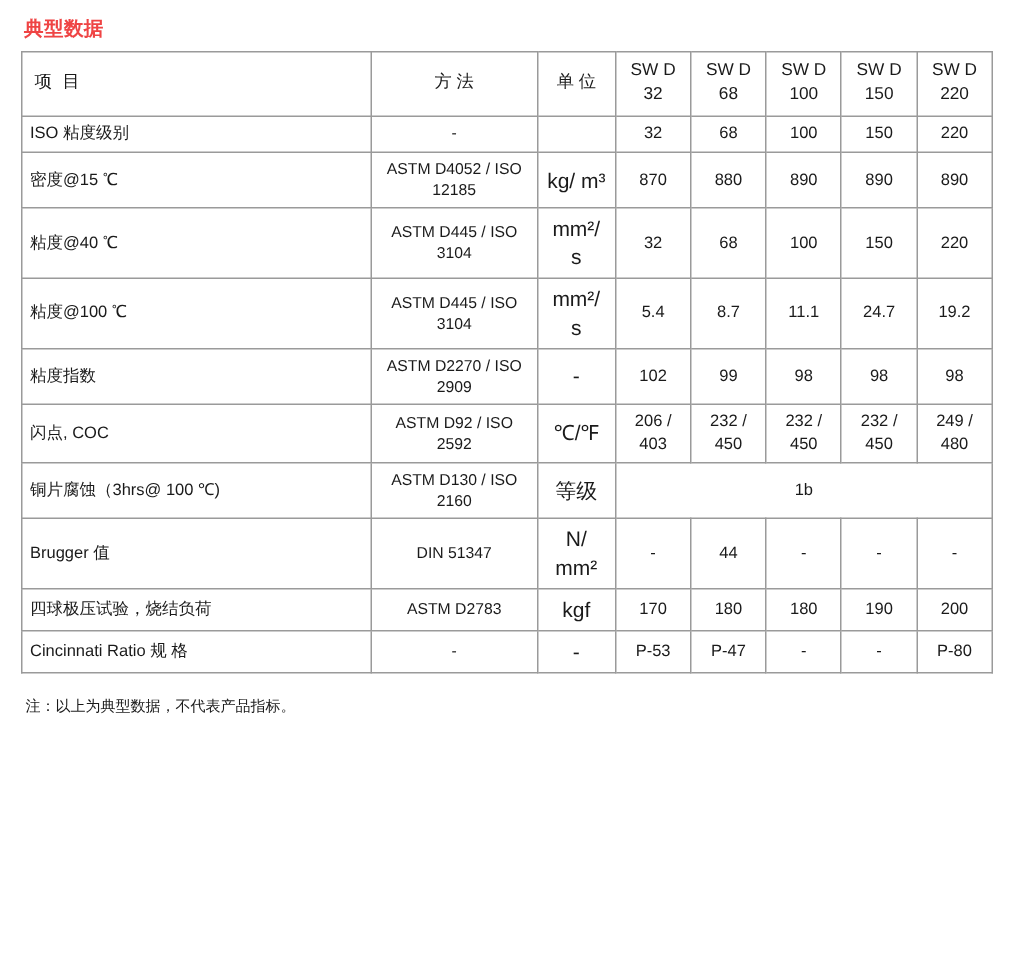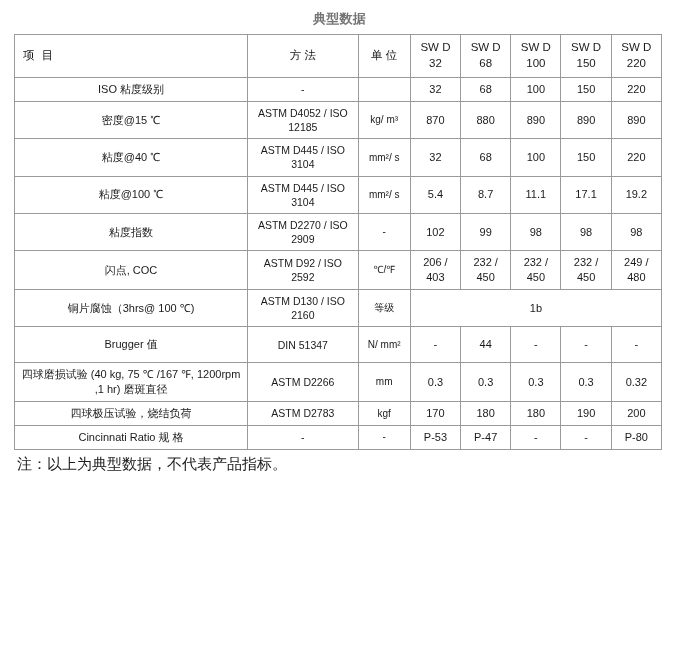--- a/index.html
+++ b/index.html
@@ -15,24 +15,23 @@
     position: relative;
     overflow: hidden;
   }
   .page {
     padding: 8px 12px 0 14px;
     box-sizing: border-box;
   }
   .doc-title {
     font-size: 13px;
     font-weight: bold;
-    color: #737373;
+    color: #ef4444;
     margin: 2px 0 6px 2px;
     letter-spacing: 0.3px;
-    text-align: center;
   }
   table.spec {
     border-collapse: collapse;
     width: 648px;
     table-layout: fixed;
     font-size: 11px;
   }
   table.spec td, table.spec th {
     border: 1px solid #9a9a9a;
     padding: 4px 5px;
@@ -51,37 +50,37 @@
     font-size: 11.5px;
     height: 34px;
   }
   thead th.item-head {
     text-align: left;
     padding-left: 8px;
     letter-spacing: 2px;
     border-radius: 13px;
   }
   td.item {
-    text-align: center;
+    text-align: left;
     padding-left: 8px;
   }
   td.method, td.unit, td.val {
     text-align: center;
   }
   td.unit {
-    font-size: 10px;
+    font-size: 14px;
     text-align: center;
   }
   td.method {
     font-size: 10.5px;
   }
   .rowh-2 { height: 36px; }
   .note {
-    font-size: 15px;
-    margin: 5px 0 0 3px;
+    font-size: 10px;
+    margin: 15px 0 0 3px;
     color: #1a1a1a;
   }
   .multiline { white-space: pre-line; }
 </style>
 </head>
 <body>
 
 <div class="page">
 
   <div class="doc-title">典型数据</div>
@@ -144,21 +143,21 @@
         <td class="val">220</td>
       </tr>
 
       <tr class="rowh-2">
         <td class="item">粘度@100 ℃</td>
         <td class="method">ASTM D445 / ISO 3104</td>
         <td class="unit multiline">mm²/ s</td>
         <td class="val">5.4</td>
         <td class="val">8.7</td>
         <td class="val">11.1</td>
-        <td class="val">17.1</td>
+        <td class="val">24.7</td>
         <td class="val">19.2</td>
       </tr>
 
       <tr class="rowh-2">
         <td class="item">粘度指数</td>
         <td class="method">ASTM D2270 / ISO 2909</td>
         <td class="unit">-</td>
         <td class="val">102</td>
         <td class="val">99</td>
         <td class="val">98</td>
@@ -190,30 +189,20 @@
         <td class="item">Brugger 值</td>
         <td class="method">DIN 51347</td>
         <td class="unit multiline">N/ mm²</td>
         <td class="val">-</td>
         <td class="val">44</td>
         <td class="val">-</td>
         <td class="val">-</td>
         <td class="val">-</td>
       </tr>
 
-      <tr class="rowh-2">
-        <td class="item">四球磨损试验 (40 kg, 75 ℃ /167 ℉, 1200rpm ,1 hr) 磨斑直径</td>
-        <td class="method">ASTM D2266</td>
-        <td class="unit">mm</td>
-        <td class="val">0.3</td>
-        <td class="val">0.3</td>
-        <td class="val">0.3</td>
-        <td class="val">0.3</td>
-        <td class="val">0.32</td>
-      </tr>
 
       <tr>
         <td class="item">四球极压试验，烧结负荷</td>
         <td class="method">ASTM D2783</td>
         <td class="unit">kgf</td>
         <td class="val">170</td>
         <td class="val">180</td>
         <td class="val">180</td>
         <td class="val">190</td>
         <td class="val">200</td>

